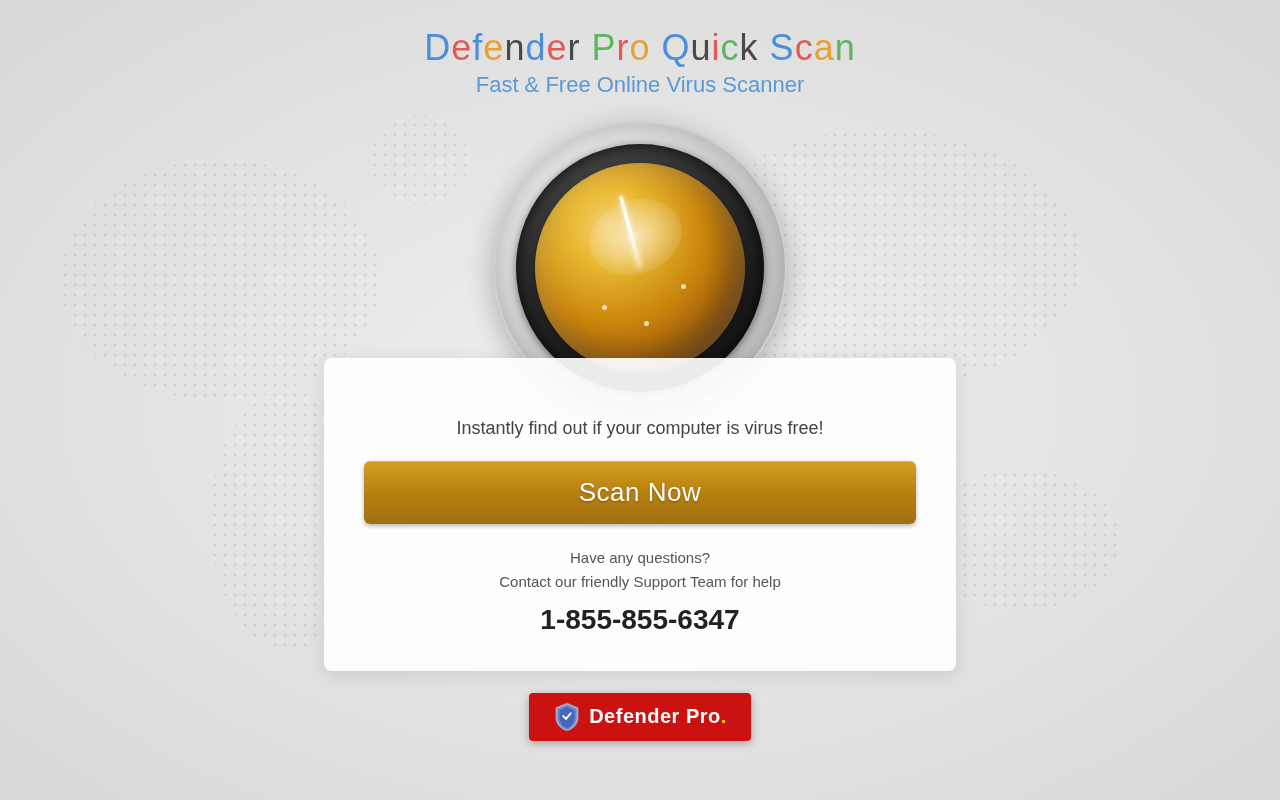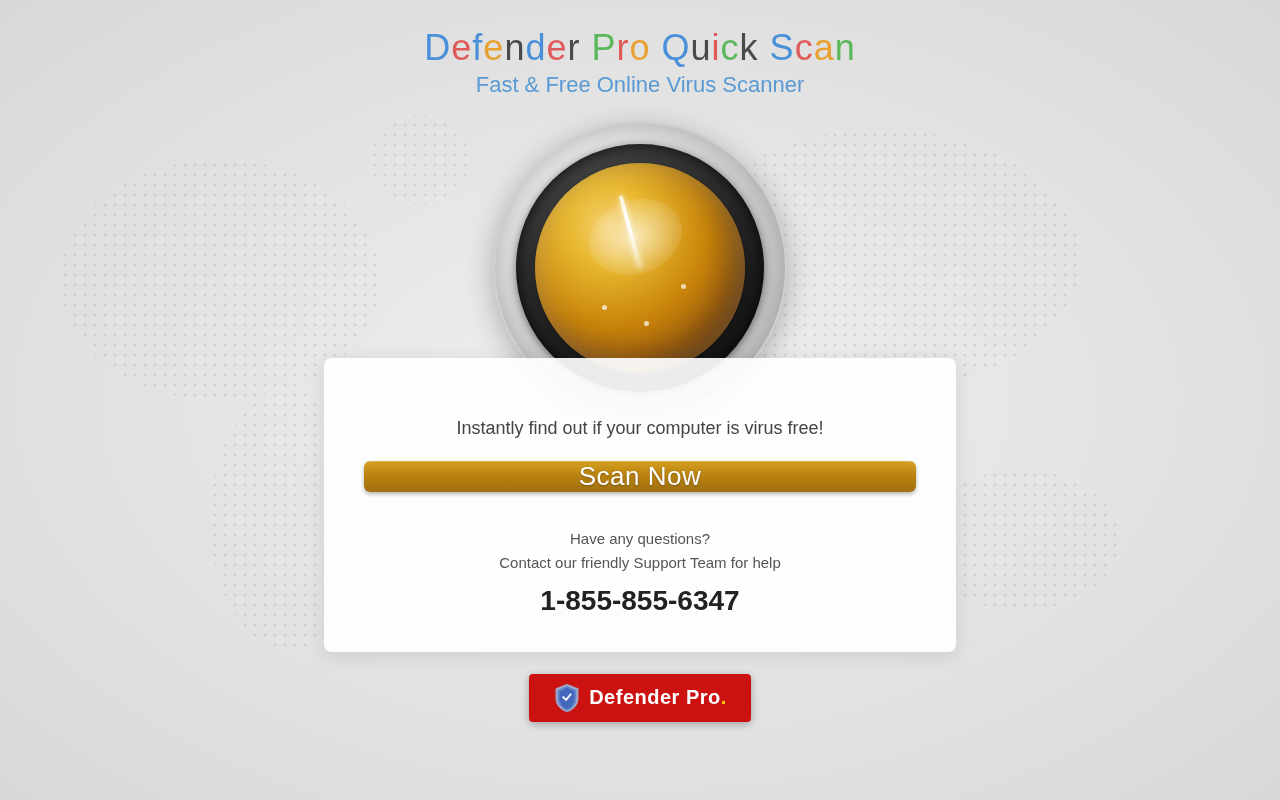--- a/index.html
+++ b/index.html
@@ -188,36 +188,37 @@
 
     .virus-free-text {
       font-size: 18px;
       color: #444;
       margin-bottom: 22px;
       margin-top: 30px;
     }
 
     .scan-button {
       width: 100%;
+      padding: 16px;
       font-size: 26px;
       color: white;
       background: linear-gradient(to bottom, #d4a020, #b88010, #a07010);
       border: none;
       border-radius: 6px;
       cursor: pointer;
       font-weight: 400;
       letter-spacing: 0.5px;
       box-shadow: 
         0 2px 4px rgba(0,0,0,0.3),
         inset 0 1px 0 rgba(255,255,255,0.2);
       text-shadow: 0 1px 2px rgba(0,0,0,0.3);
     }
 
     .questions-text {
-      margin-top: 35px;
+      margin-top: 22px;
       font-size: 15px;
       color: #555;
       line-height: 1.6;
     }
 
     .phone-number {
       font-size: 28px;
       font-weight: bold;
       color: #222;
       margin-top: 10px;

